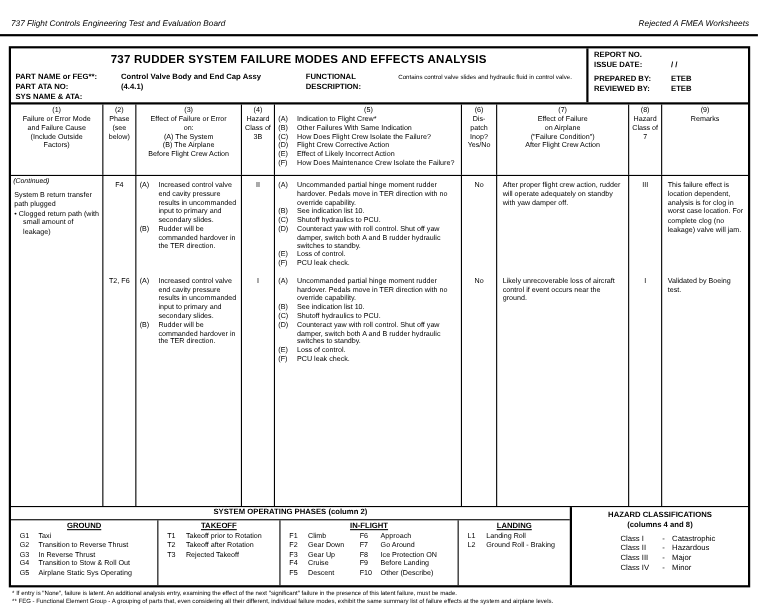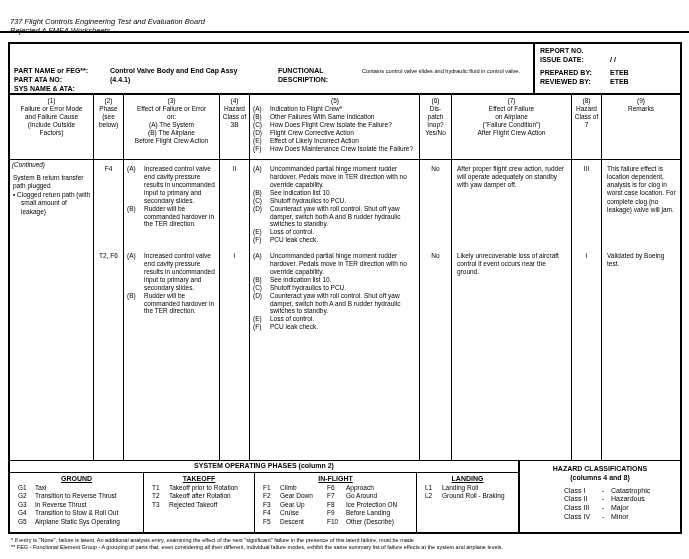--- a/index.html
+++ b/index.html
@@ -8,21 +8,21 @@
     width: 689px; height: 559px;
     font-family: "Liberation Sans", sans-serif;
     color: #000; position: relative; overflow: hidden;
   }
   .page { position: absolute; inset: 0; background: #fff; }
 
   
   .page-header {
     position: absolute; top: 17px; left: 10px; right: 8px;
     display: flex; justify-content: space-between;
-    font-size: 7.5px; font-style: italic; font-weight: 500; flex-direction: column;
+    font-size: 7.5px; font-style: italic; font-weight: 500;
   }
   .header-rule { position: absolute; top: 31px; left: 0; right: 0; border-top: 2px solid #000; }
 
   
   .worksheet {
     position: absolute; top: 42px; left: 8px; width: 674px;
     border: 2px solid #000; background: #fff;
   }
   .pre { white-space: pre-line; }
 
@@ -111,20 +111,21 @@
   <div class="page-header">
     <span>737 Flight Controls Engineering Test and Evaluation Board</span>
     <span>Rejected A   FMEA Worksheets</span>
   </div>
   <div class="header-rule"></div>
 
   <div class="worksheet">
 
     <div class="title-block">
       <div class="title-left">
+        <div class="ws-title">737 RUDDER SYSTEM FAILURE MODES AND EFFECTS ANALYSIS</div>
         <span class="fld pos-pn">PART NAME or FEG**:</span>
         <span class="fld pos-pnv">Control Valve Body and End Cap Assy</span>
         <span class="fld pos-f1">FUNCTIONAL</span>
         <span class="fld pos-desc">Contains control valve slides and hydraulic fluid in control valve.</span>
         <span class="fld pos-pa">PART ATA NO:</span>
         <span class="fld pos-pav">(4.4.1)</span>
         <span class="fld pos-f2">DESCRIPTION:</span>
         <span class="fld pos-sys">SYS NAME &amp; ATA:</span>
       </div>
       <div class="report-box">

